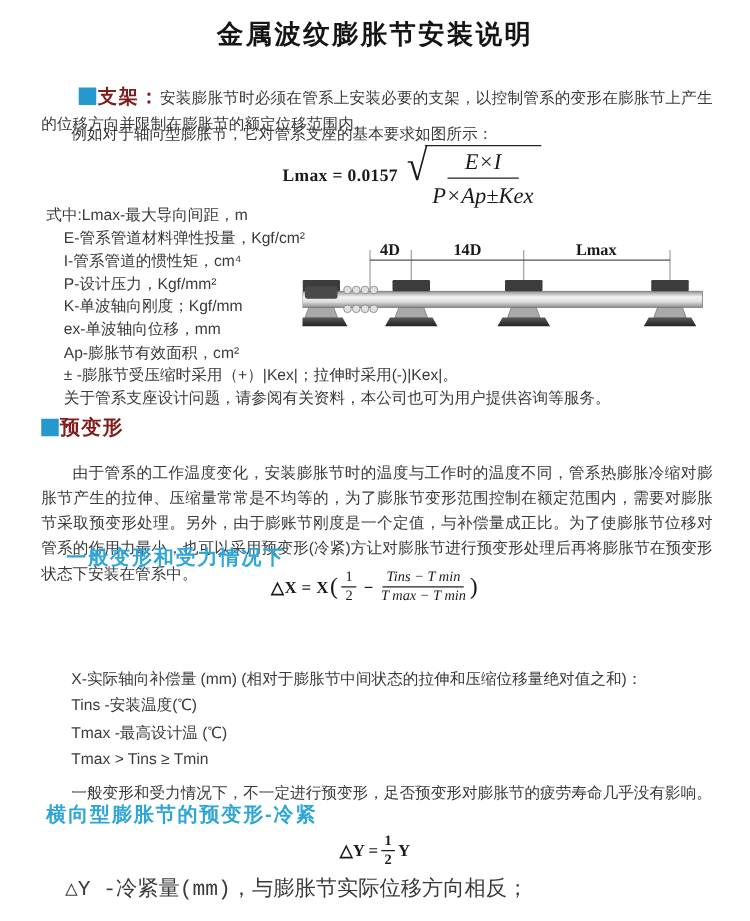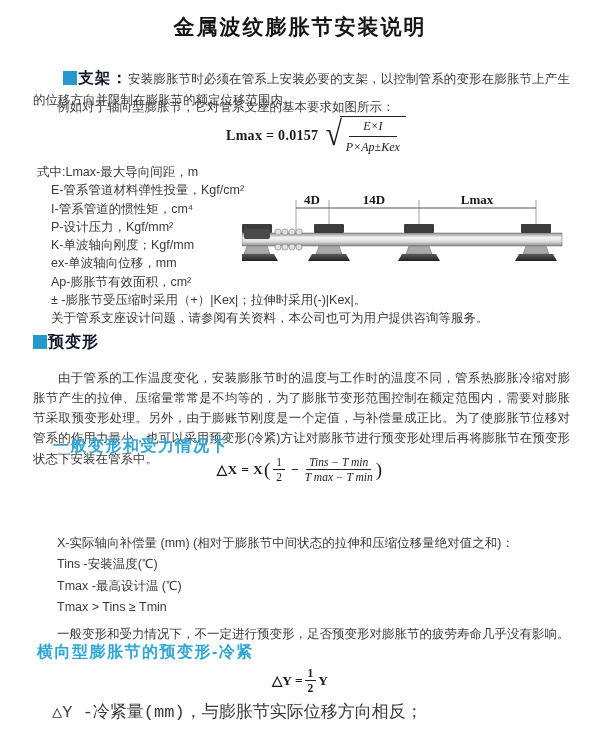--- a/index.html
+++ b/index.html
@@ -9,31 +9,31 @@
   }
   .doc-title{
     position:absolute;top:13px;left:0;width:100%;text-align:center;
     font-size:21px;font-weight:bold;color:#151515;letter-spacing:2px;
   }
   .para{font-size:12.5px;line-height:21px;text-align:justify;color:#3a3a3a;}
   .marker-square{
     display:inline-block;width:14px;height:14px;background:#2598cd;
     vertical-align:-2px;margin-right:1px;
   }
-  .inline-sec-label{font-size:15.5px;font-weight:bold;color:#0f172a;letter-spacing:1px;}
+  .inline-sec-label{font-size:15.5px;font-weight:bold;color:#7f1d1d;letter-spacing:1px;}
   #para1{position:absolute;top:54px;left:33px;width:537px;text-indent:30px;}
   #example-line{position:absolute;top:97px;left:57px;font-size:12.5px;}
   
   .formula{font-family:"Liberation Serif",serif;color:#1a1a1a;display:flex;align-items:center;}
   #formula1{position:absolute;top:116px;left:226px;font-family:Liberation Serif, serif;}
   #formula1 .f-lhs{font-weight:bold;font-size:14px;margin-right:7px;letter-spacing:.3px;}
   .sqrt{display:inline-flex;align-items:flex-start;}
   .sqrt-sign{font-size:30px;line-height:30px;font-weight:400;margin-right:-2px;transform:scaleY(1.15);transform-origin:top;}
   .sqrt-body{border-top:1.6px solid #222;display:flex;flex-direction:column;align-items:center;
-    padding:2px 6px 0 6px;font-size:12px;font-style:italic;text-align:right;}
+    padding:2px 6px 0 6px;font-size:18px;font-style:italic;text-align:right;}
   .sqrt-num{border-bottom:1.3px solid #222;padding:0 14px 2px 14px;margin-bottom:2px;}
   .sqrt-den{padding-top:1px;}
   #defs1{position:absolute;top:163px;left:37px;font-size:12.5px;line-height:18.3px;}
   #defs1 .sub{margin-left:14px;}
   
   #diagram{position:absolute;top:191px;left:242px;width:326px;height:80px;}
   
   #predef-header{position:absolute;top:332px;left:33px;}
   #predef-header .inline-sec-label{font-size:16px;}
   #predef-para{position:absolute;top:355px;left:33px;width:537px;line-height:20.3px;text-indent:2em;}

